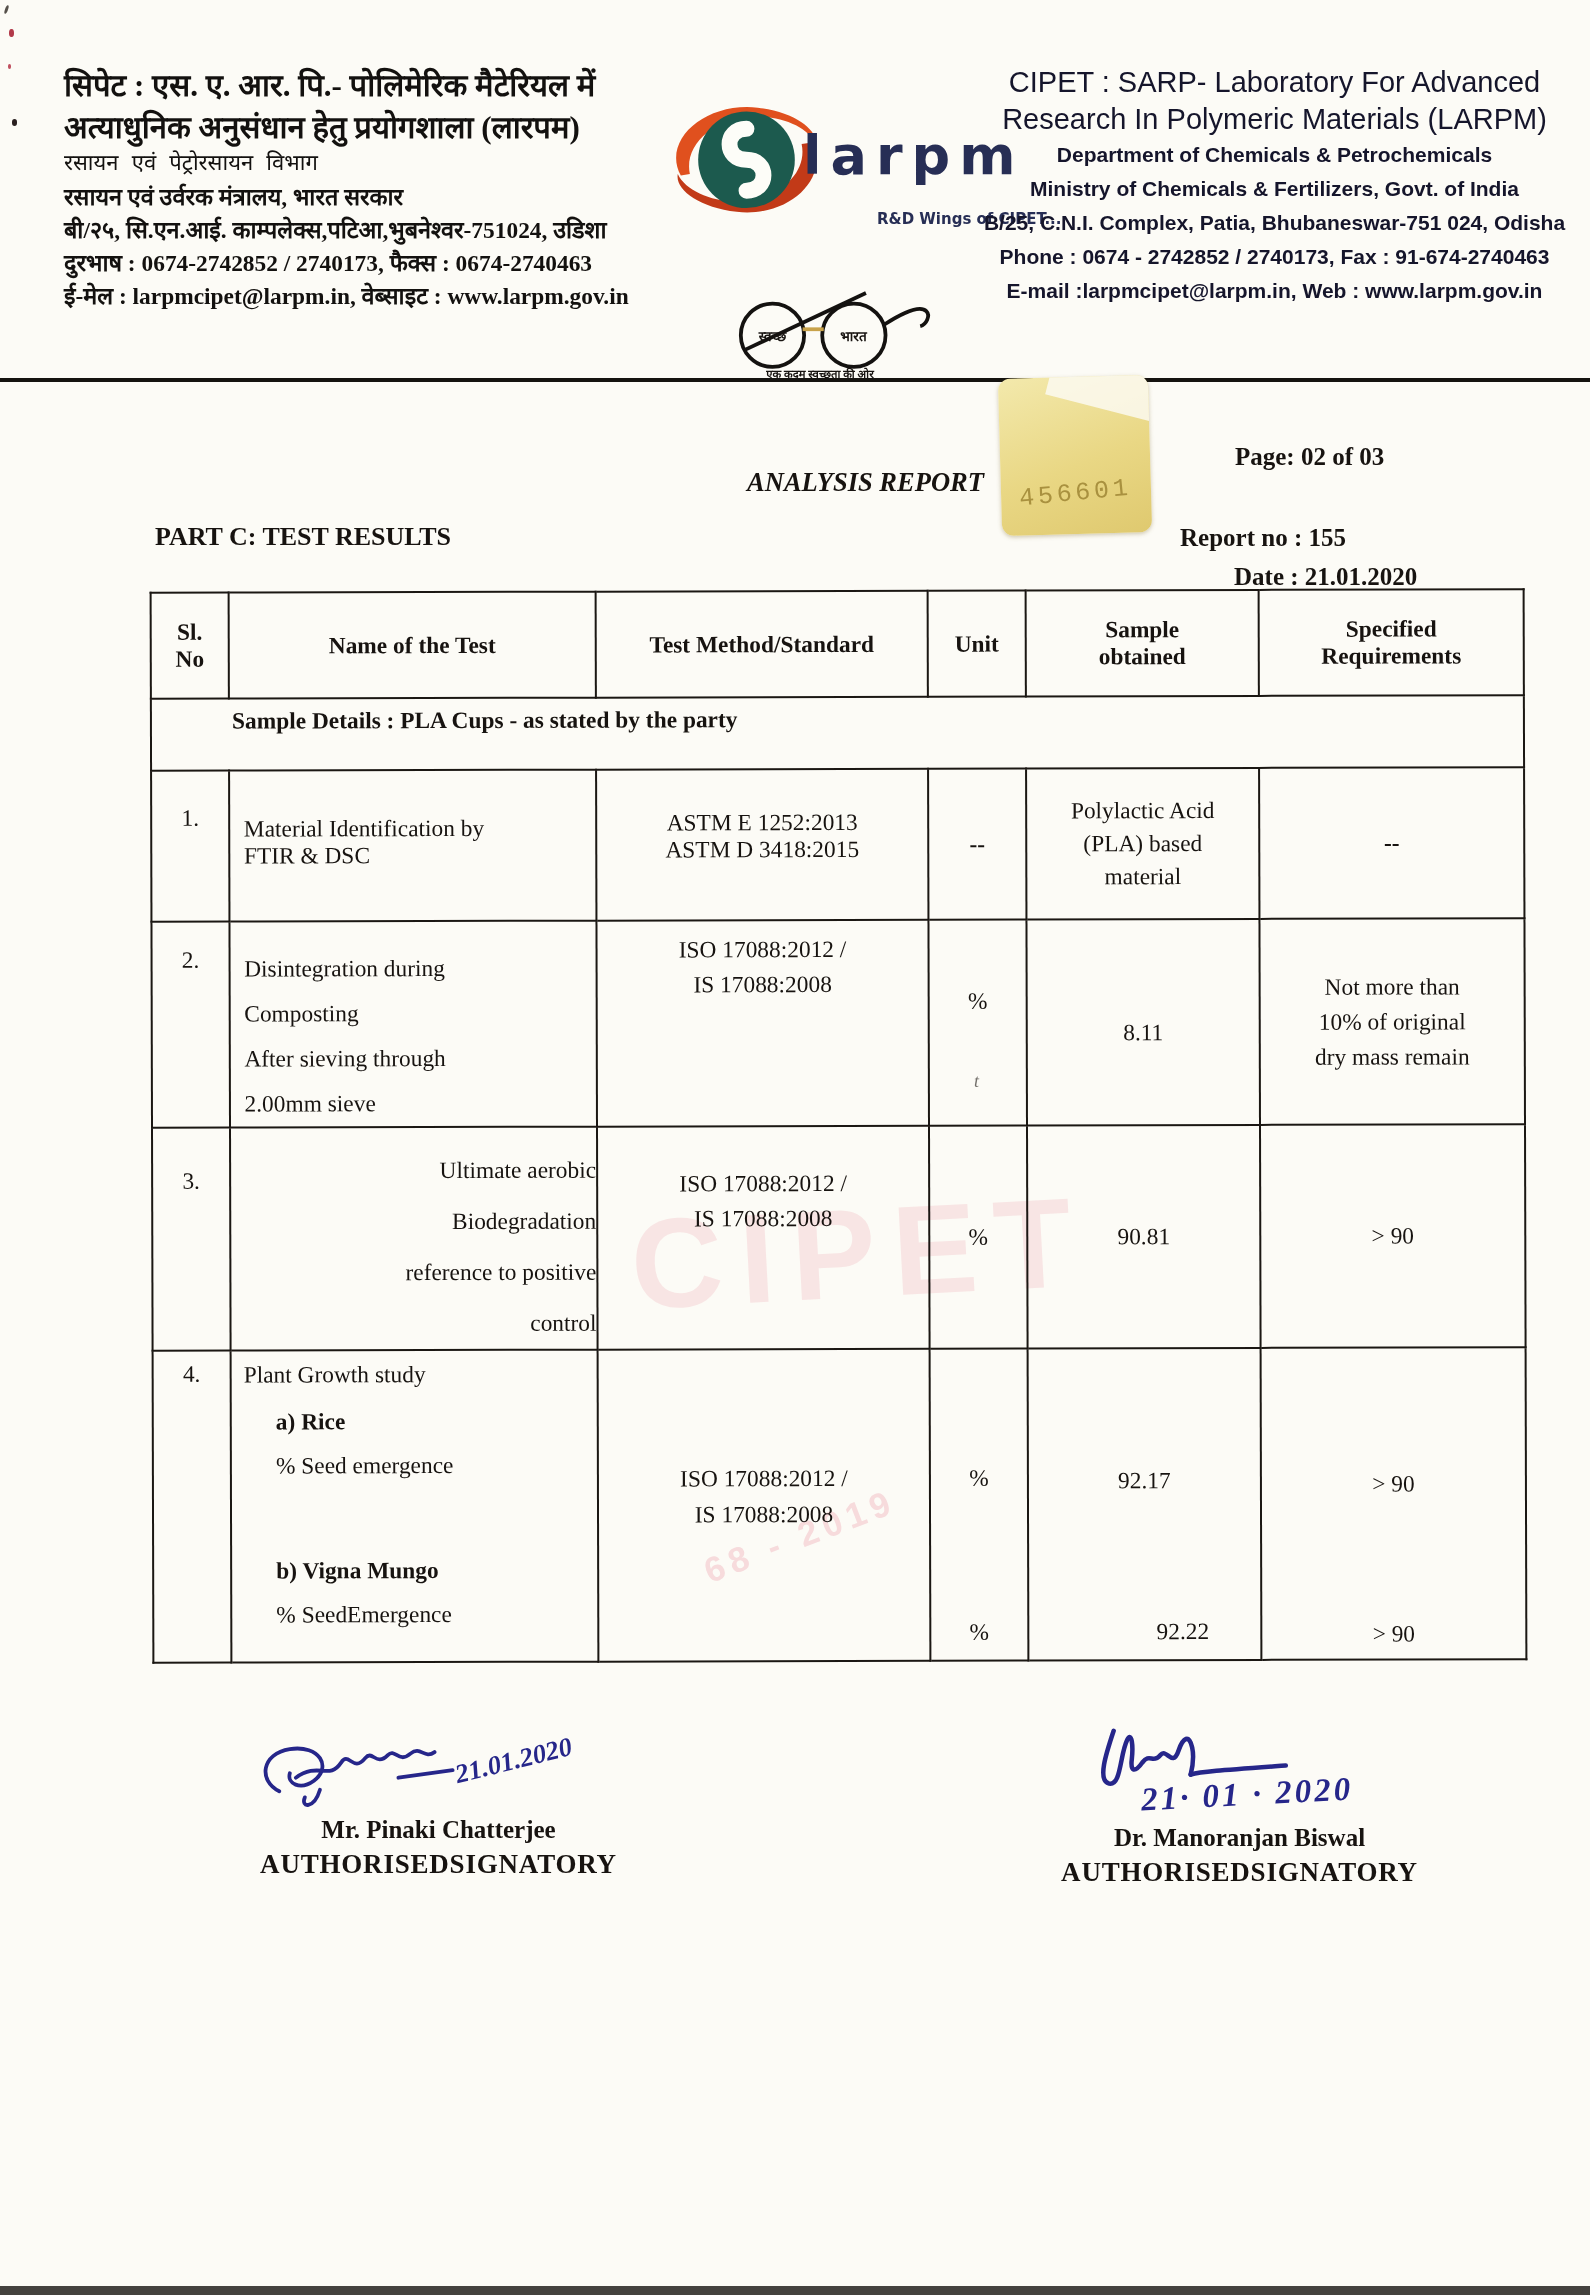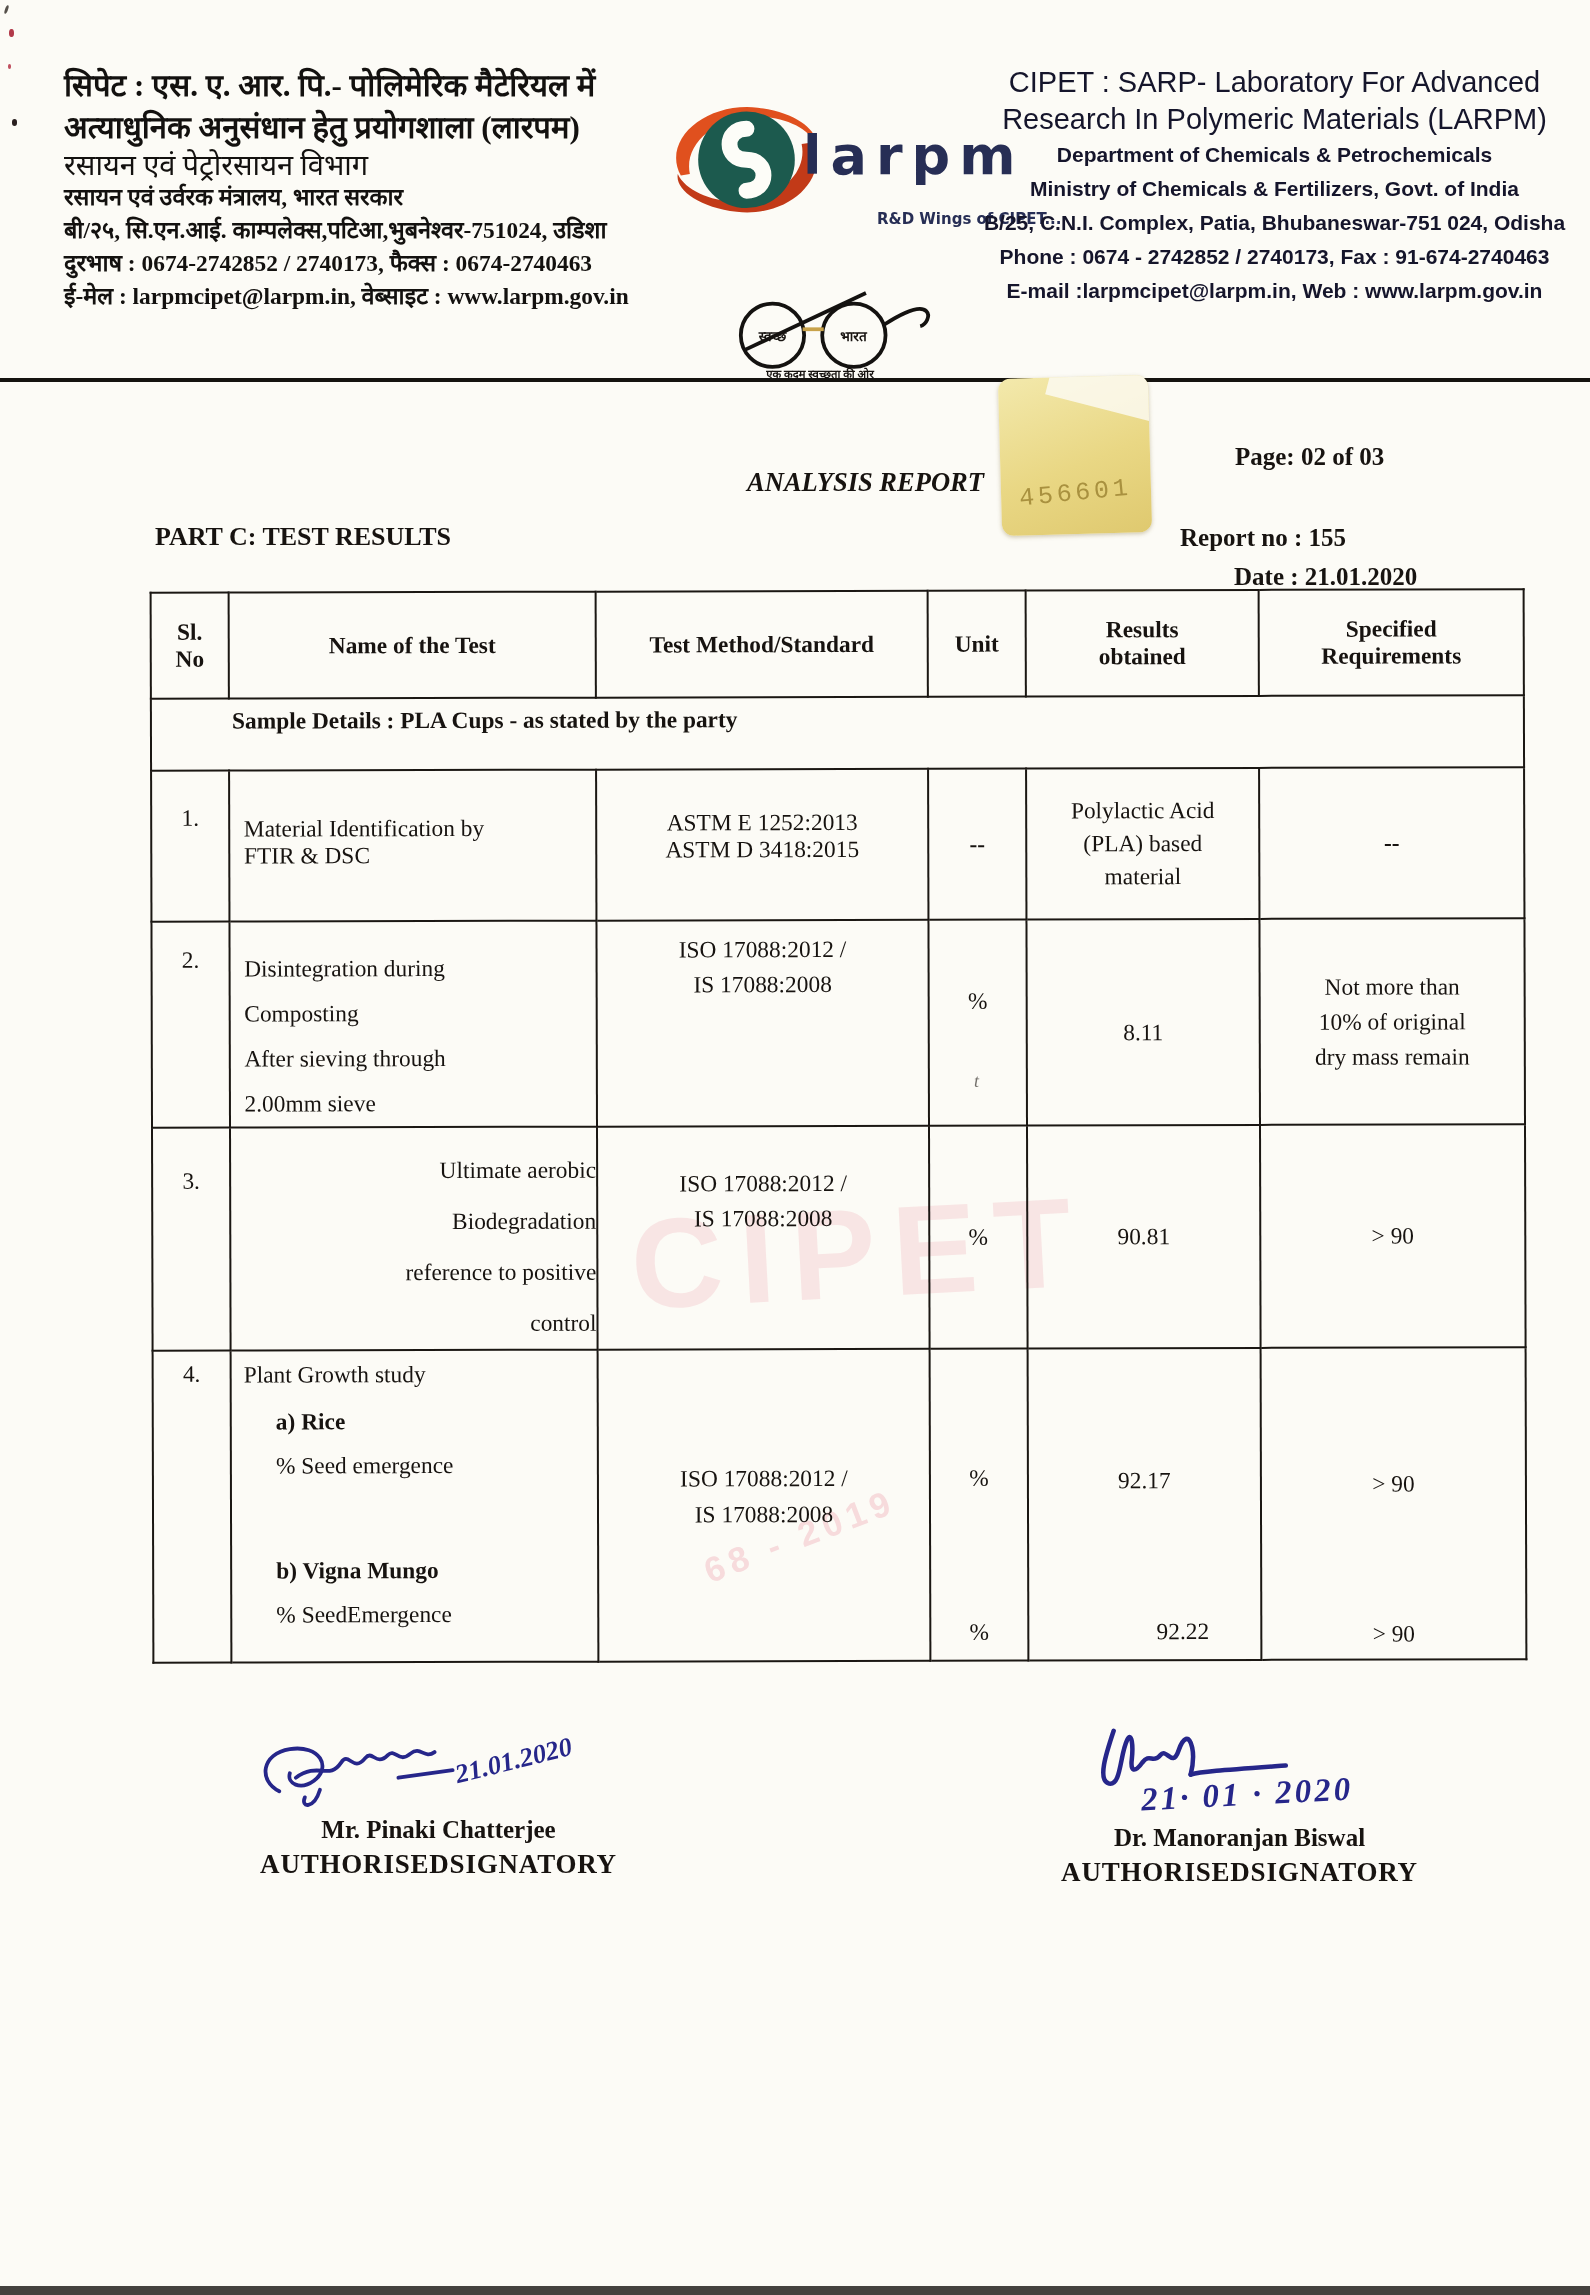--- a/index.html
+++ b/index.html
@@ -2,21 +2,21 @@
 <html style="font-size:12px"><head>
 <meta charset="utf-8">
 <style>
   html,body{margin:0;padding:0;background:#e8e6e0;}
   .page{position:relative;width:1591px;height:2295px;background:#fcfbf6;overflow:hidden;
         font-family:"Liberation Serif",serif;color:#171310;}
   .abs{position:absolute;}
   
   .hindi{left:64px;top:65px;width:484px;color:#13110f;}
   .hindi .h-big{font-size:31px;font-weight:bold;line-height:42px;white-space:nowrap;}
-  .hindi .h-med{font-size:29px;line-height:32px;white-space:nowrap;}
+  .hindi .h-med{font-size:22px;line-height:32px;white-space:nowrap;font-family:Liberation Mono, monospace;}
   .hindi .h-sm{font-size:23.4px;font-weight:bold;line-height:33px;white-space:nowrap;}
   .eng{left:972px;top:64px;width:605px;text-align:center;color:#15152b;
        font-family:"Liberation Sans",sans-serif;}
   .eng .e-title{font-size:29px;line-height:37px;font-weight:normal;}
   .eng .e-line{font-size:21px;line-height:34px;font-weight:bold;}
   .wordmark{left:803px;top:124px;font-family:"DejaVu Sans",sans-serif;font-weight:bold;
             font-size:54px;letter-spacing:9px;color:#272e55;}
   .rdwings{left:877px;top:210px;font-family:"DejaVu Sans",sans-serif;font-weight:bold;
            font-size:15px;color:#272e55;}
   .rule{left:0;top:378px;width:1591px;height:3.8px;background:#151310;}
@@ -132,21 +132,21 @@
     <tbody>
         <tr style="height:106px;font-weight:bold;">
       <td class="cen">
         <div>Sl.</div>
         <div>No</div>
       </td>
       <td class="cen">Name of the Test</td>
       <td class="cen">Test Method/Standard</td>
       <td class="cen">Unit</td>
       <td class="cen">
-        <div>Results</div>
+        <div>Sample</div>
         <div>obtained</div>
       </td>
       <td class="cen">
         <div>Specified</div>
         <div>Requirements</div>
       </td>
     </tr>
 
     <tr style="height:72px;">
       <td colspan="6" class="vtop" style="padding:7.6px 0 0 80px;font-weight:bold;">

